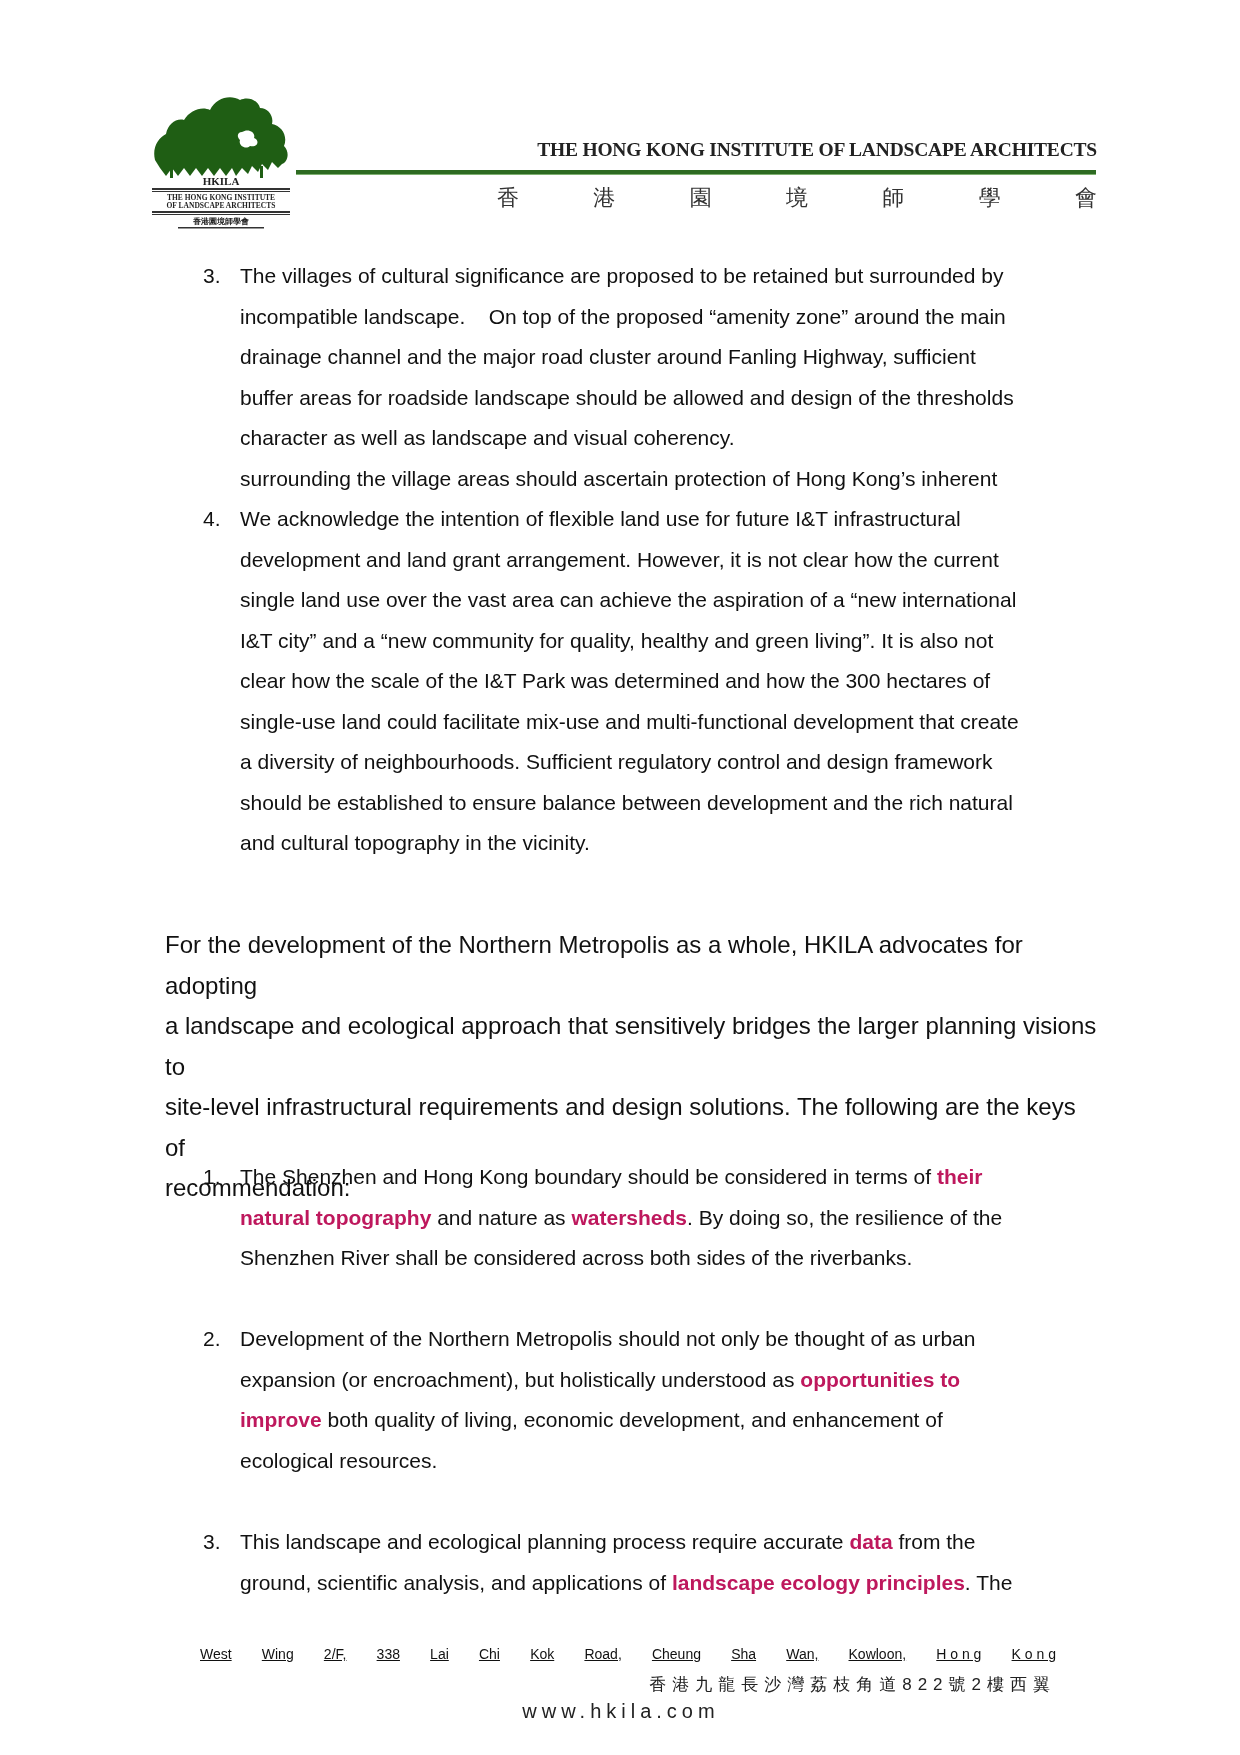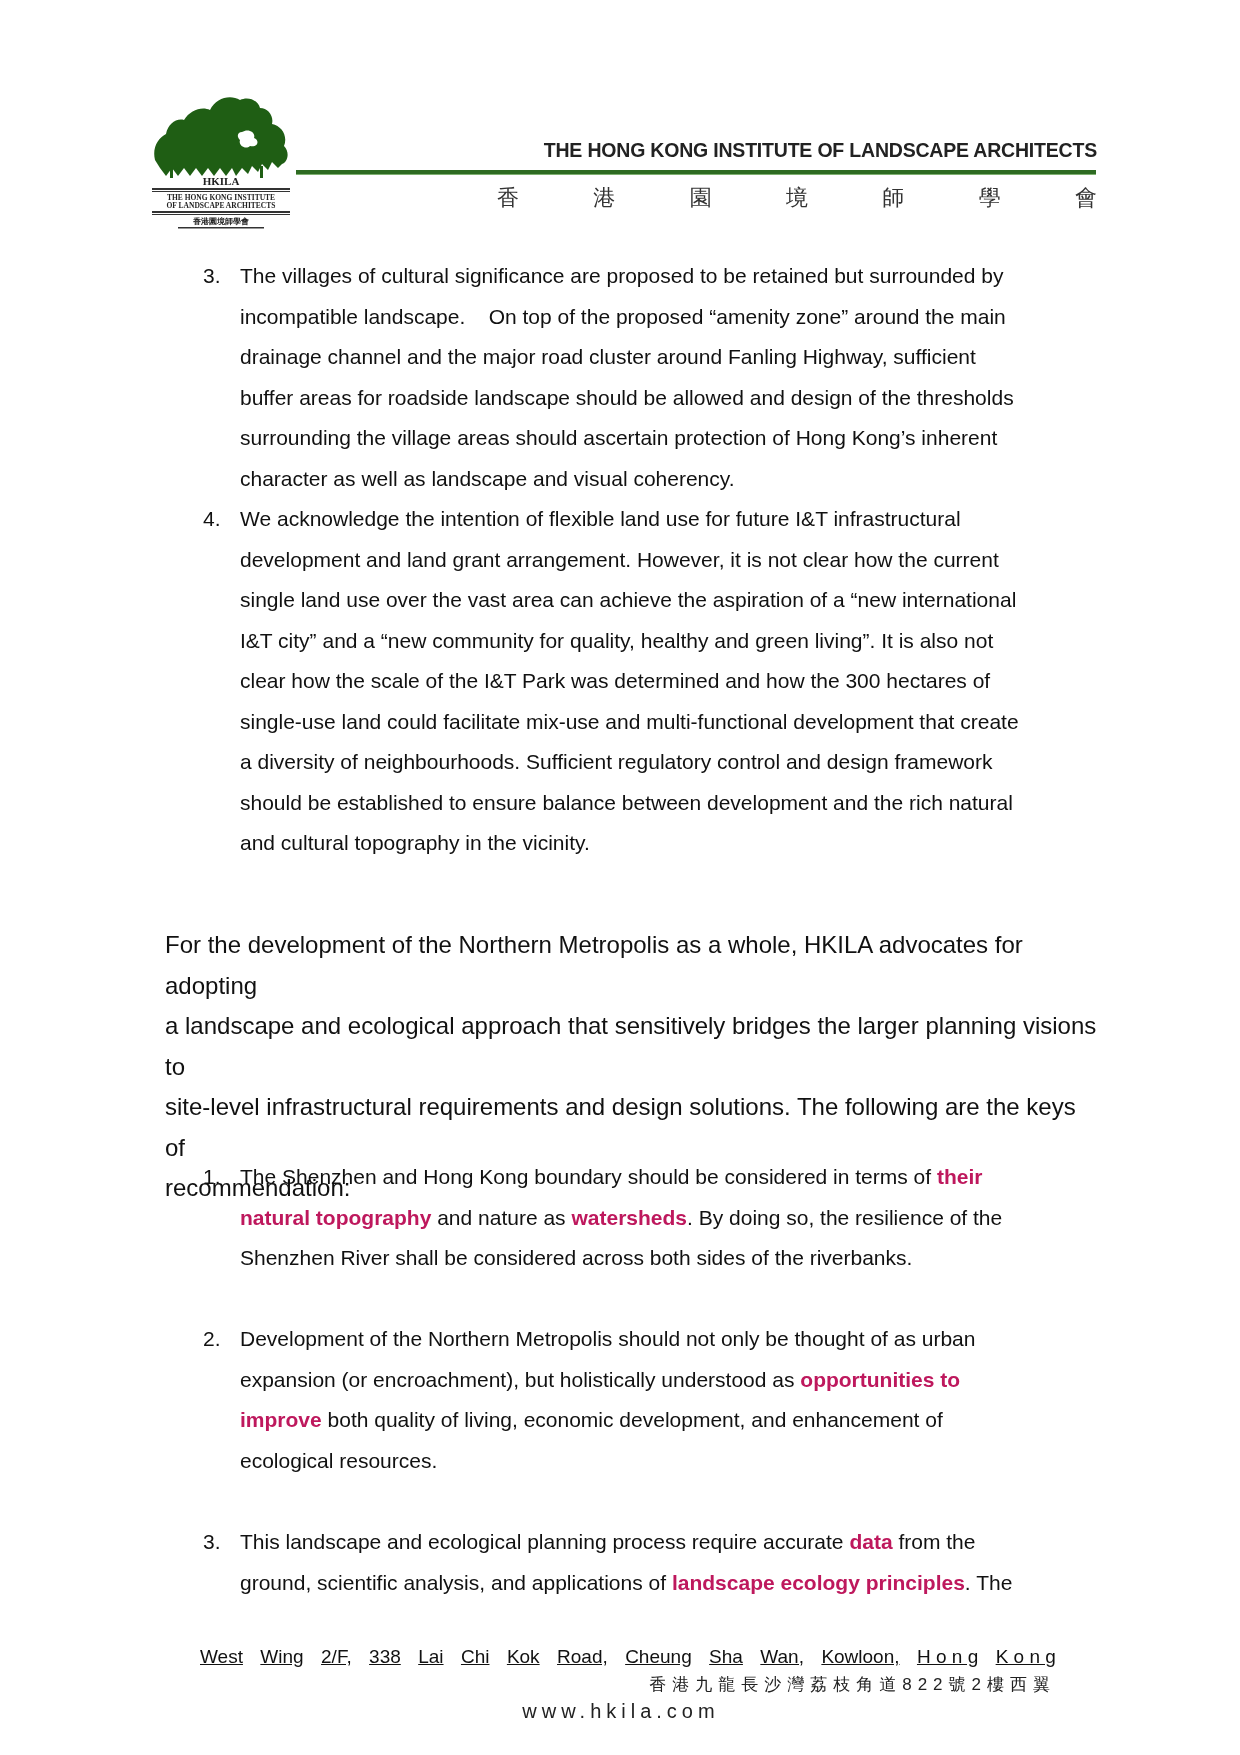--- a/index.html
+++ b/index.html
@@ -3,35 +3,35 @@
 <meta charset="utf-8">
 <style>
   html, body { margin: 0; padding: 0; background: #ffffff; }
   body { width: 1240px; height: 1755px; position: relative; overflow: hidden;
          font-family: "Liberation Sans", "DejaVu Sans", sans-serif; color: #111111; }
   .abs { position: absolute; }
 
   
   #logo { left: 150px; top: 88px; width: 142px; height: 142px; }
   #header-en { left: 497px; top: 139px; width: 600px; font-weight: bold; font-size: 19.5px;
-               letter-spacing: -0.2px; color: #222; white-space: nowrap; text-align: right; }
+               letter-spacing: -0.2px; color: #222; white-space: nowrap; text-align: right; font-family: Liberation Serif, serif; }
   #header-rule { left: 296px; top: 170px; width: 800px; height: 4px; background: #2e6b22;
                  border-bottom: 1px solid #7fb071; }
   #header-zh { left: 497px; top: 183px; width: 600px; display: flex; justify-content: space-between;
                font-family: "DejaVu Serif", serif; font-size: 22px; color: #333; }
 
   
   .list { left: 203px; width: 900px; }
   .item { position: relative; padding-left: 37px; font-size: 21px; line-height: 40.5px; }
   .item .num { position: absolute; left: 0; top: 0; }
   .para { left: 165px; width: 935px; font-size: 24px; line-height: 40.5px; }
   .hl { color: #be185d; font-weight: bold; }
 
   
-  #footer-addr { left: 200px; top: 1646px; width: 856px; font-size: 19px; text-decoration: underline;
+  #footer-addr { left: 200px; top: 1646px; width: 856px; font-size: 14px; text-decoration: underline;
                  display: flex; justify-content: space-between; color: #111; }
   #footer-zh { left: 200px; top: 1673px; width: 856px; text-align: right; font-size: 17px;
                letter-spacing: 6px; color: #222; }
   #footer-url { left: 193px; top: 1700px; width: 856px; text-align: center; font-size: 20px;
                 letter-spacing: 5px; color: #222; }
 </style>
 </head>
 <body>
 
 <div id="logo" class="abs">
@@ -70,22 +70,22 @@
   <span>會</span>
 </div>
 
 <div class="abs list" style="top:256px;">
   <div class="item">
     <span class="num">3.</span>
     <div>The villages of cultural significance are proposed to be retained but surrounded by</div>
     <div style="white-space:pre;">incompatible landscape.    On top of the proposed “amenity zone” around the main</div>
     <div>drainage channel and the major road cluster around Fanling Highway, sufficient</div>
     <div>buffer areas for roadside landscape should be allowed and design of the thresholds</div>
+    <div>character as well as landscape and visual coherency.</div>
     <div>surrounding the village areas should ascertain protection of Hong Kong’s inherent</div>
-    <div>character as well as landscape and visual coherency.</div>
   </div>
   <div class="item">
     <span class="num">4.</span>
     <div>We acknowledge the intention of flexible land use for future I&amp;T infrastructural</div>
     <div>development and land grant arrangement. However, it is not clear how the current</div>
     <div>single land use over the vast area can achieve the aspiration of a “new international</div>
     <div>I&amp;T city” and a “new community for quality, healthy and green living”. It is also not</div>
     <div>clear how the scale of the I&amp;T Park was determined and how the 300 hectares of</div>
     <div>single-use land could facilitate mix-use and multi-functional development that create</div>
     <div>a diversity of neighbourhoods. Sufficient regulatory control and design framework</div>

